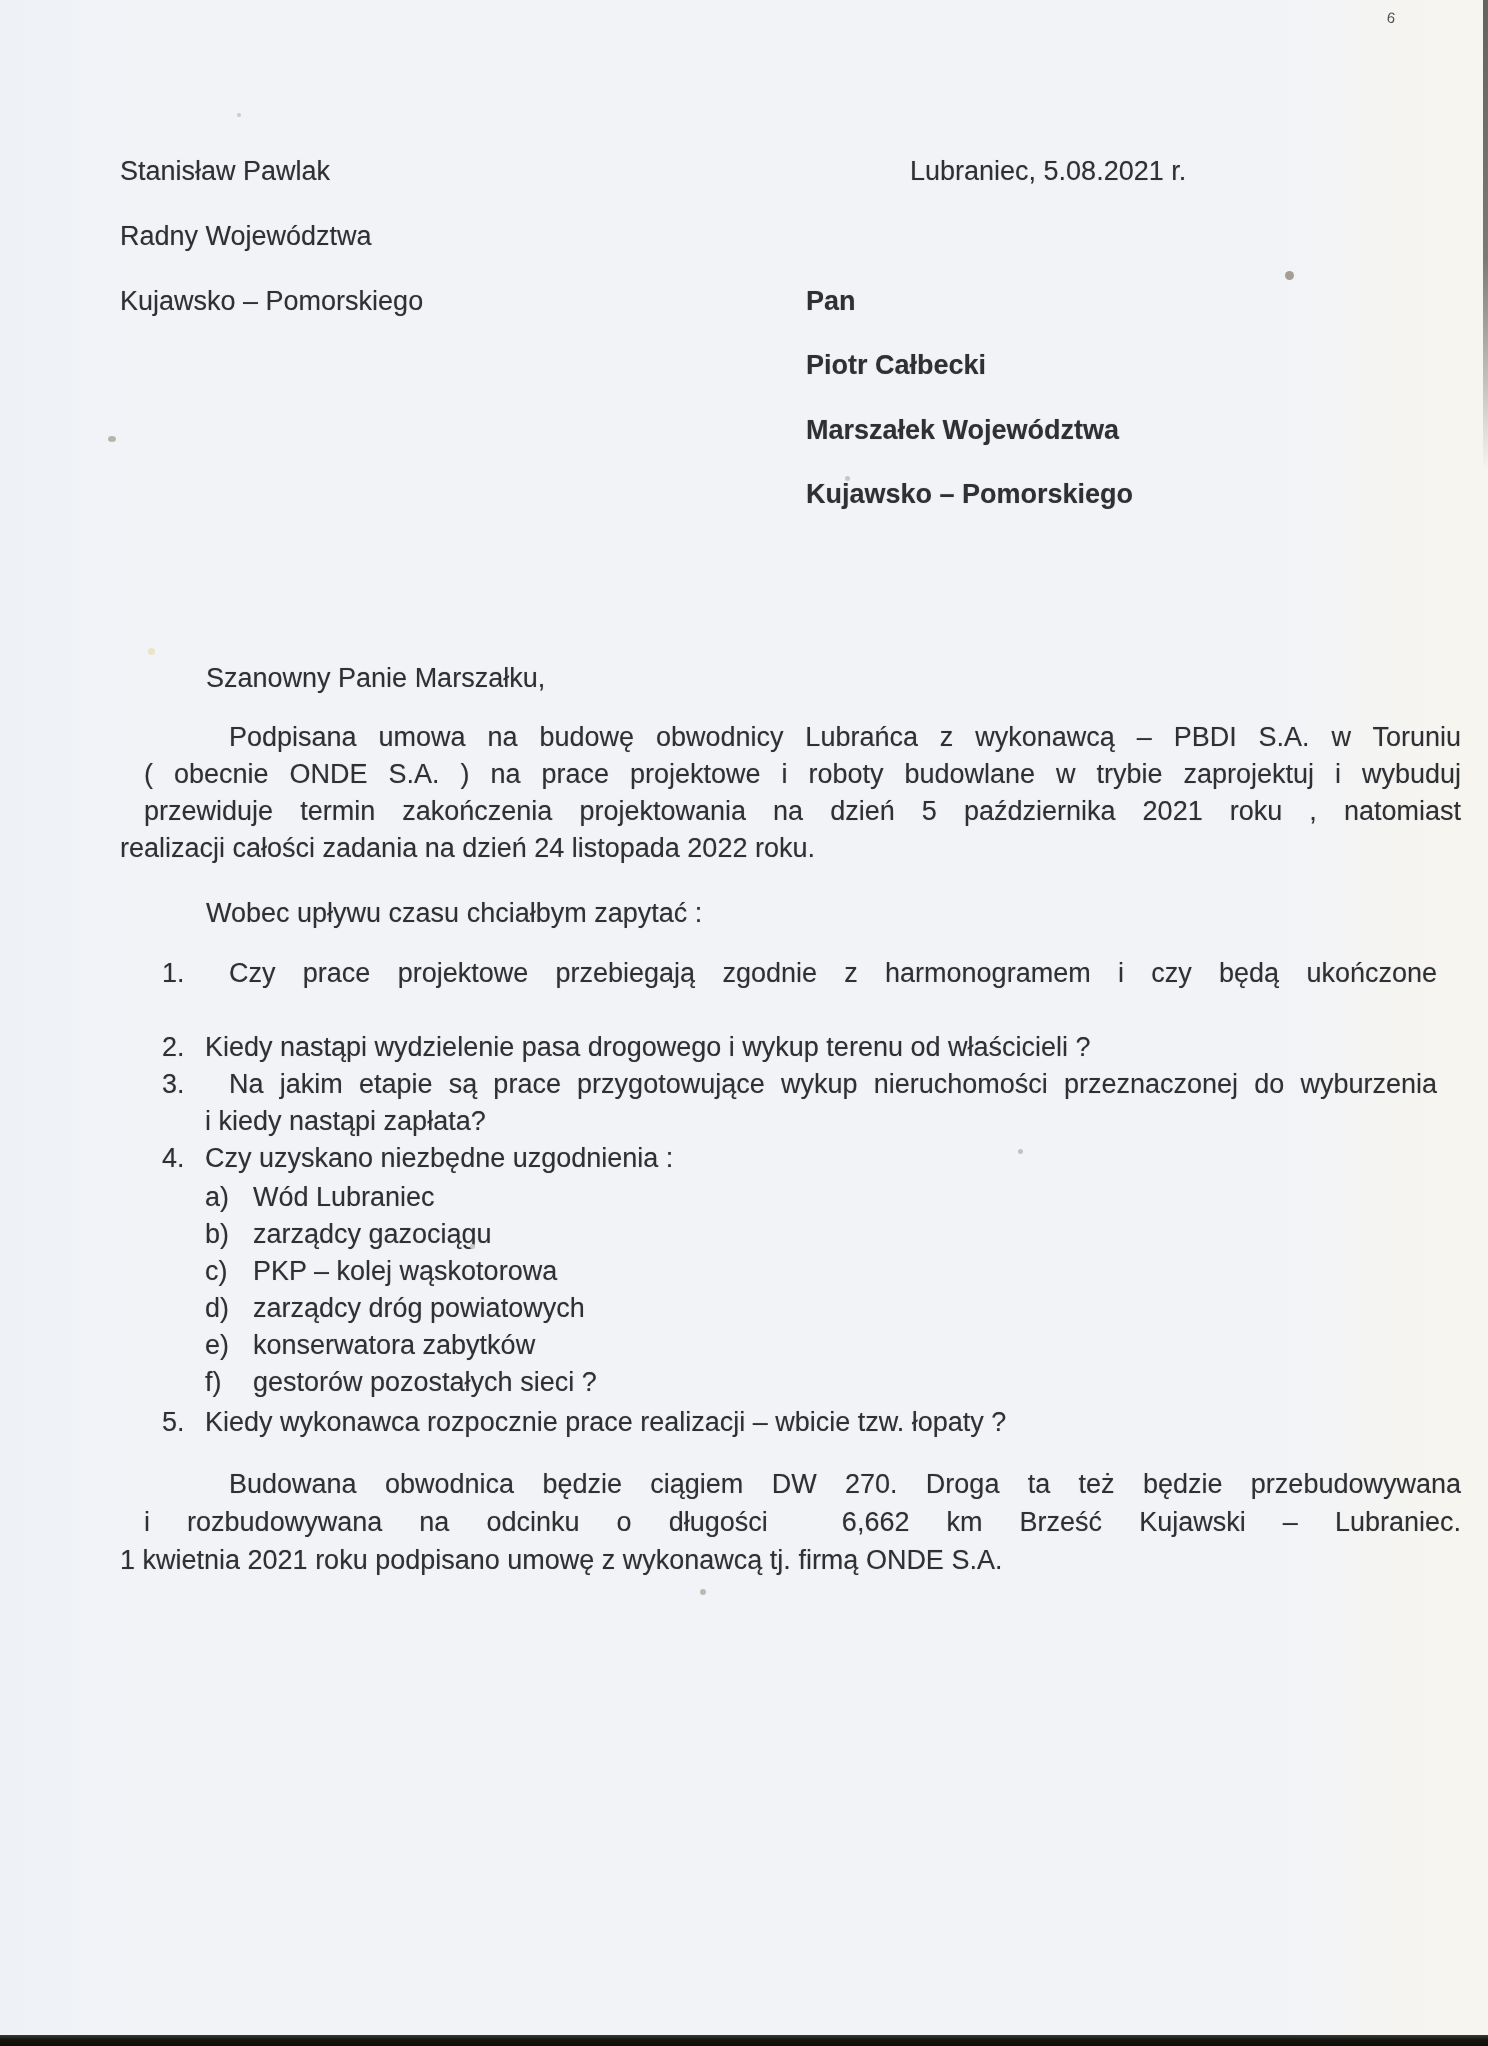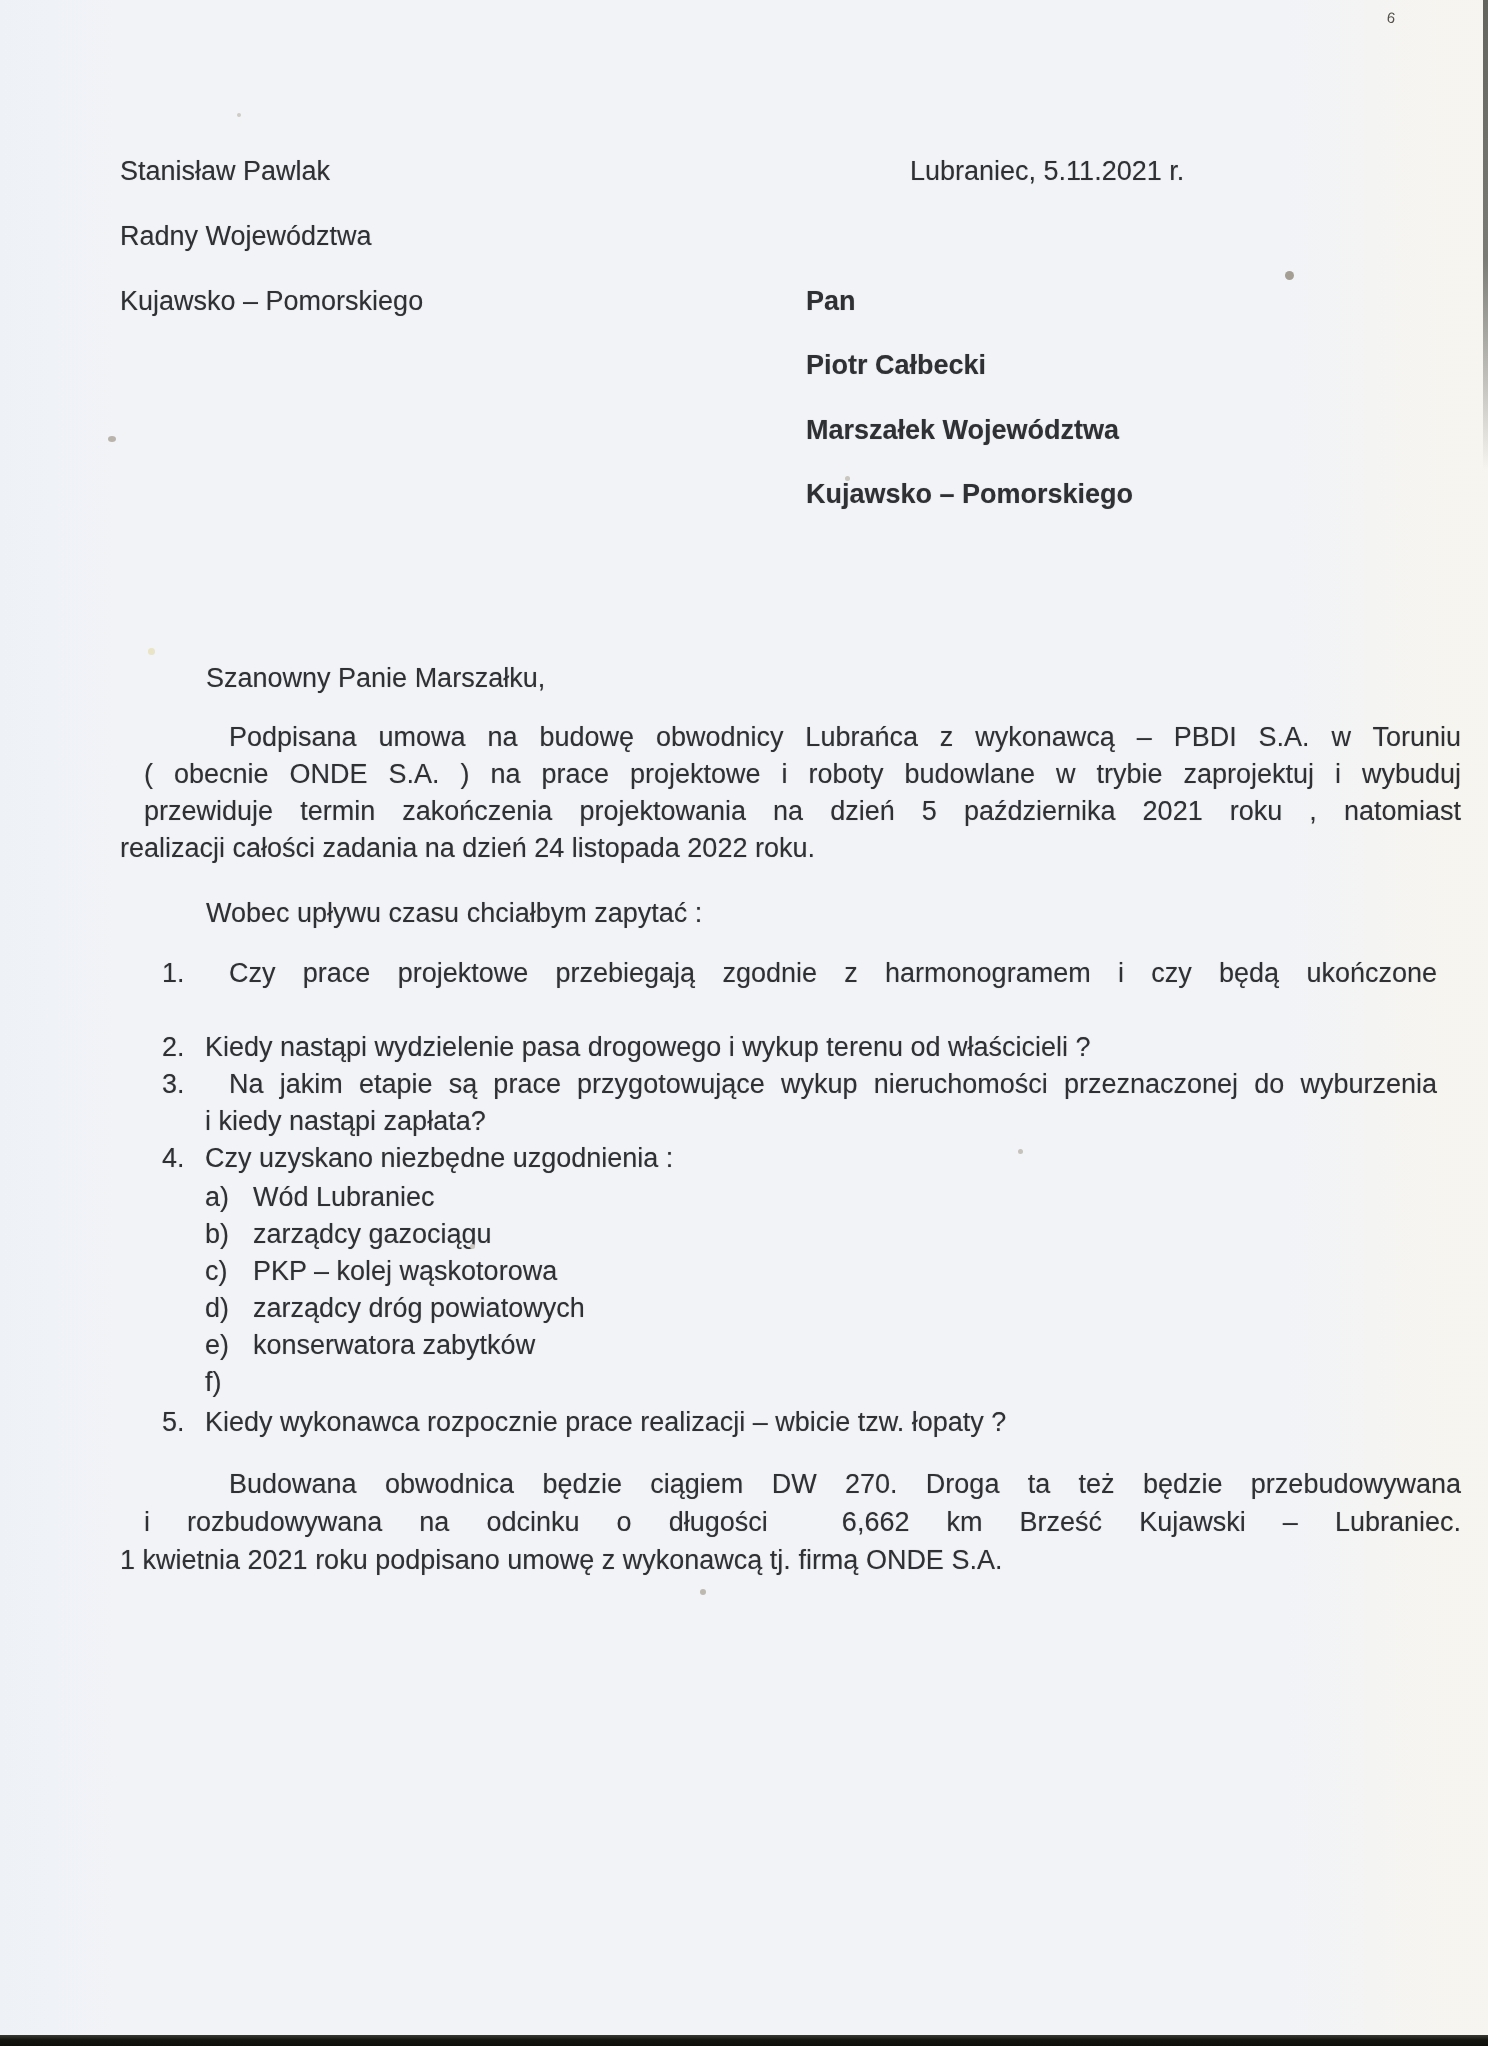--- a/index.html
+++ b/index.html
@@ -49,21 +49,21 @@
 </style>
 </head>
 <body>
 
 <div class="page">
 
   <div class="abs" style="left:120px;top:152px;">Stanisław Pawlak</div>
   <div class="abs" style="left:120px;top:217px;">Radny Województwa</div>
   <div class="abs" style="left:120px;top:282px;">Kujawsko – Pomorskiego</div>
 
-  <div class="abs" style="left:910px;top:152px;">Lubraniec, 5.11.2021 r.</div>
+  <div class="abs" style="left:910px;top:152px;">Lubraniec, 5.08.2021 r.</div>
 
   <div class="abs bold" style="left:806px;top:282px;">Pan</div>
   <div class="abs bold" style="left:806px;top:346px;">Piotr Całbecki</div>
   <div class="abs bold" style="left:806px;top:411px;">Marszałek Województwa</div>
   <div class="abs bold" style="left:806px;top:475px;">Kujawsko – Pomorskiego</div>
 
   <div class="abs italic" style="left:206px;top:659px;">Szanowny Panie Marszałku,</div>
 
   <div class="para" style="top:719px;">
     <div class="ln jl ind">Podpisana umowa na budowę obwodnicy Lubrańca z wykonawcą – PBDI S.A. w Toruniu</div>
@@ -118,20 +118,21 @@
   <div class="subitem" style="top:1290px;">
     <span class="marker">d)</span>
     <div class="content ll">zarządcy dróg powiatowych</div>
   </div>
   <div class="subitem" style="top:1327px;">
     <span class="marker">e)</span>
     <div class="content ll">konserwatora zabytków</div>
   </div>
   <div class="subitem" style="top:1364px;">
     <span class="marker">f)</span>
+    <div class="content ll">gestorów pozostałych sieci ?</div>
   </div>
 
   <div class="item" style="top:1404px;">
     <span class="marker">5.</span>
     <div class="content">
       <div class="ln ll">Kiedy wykonawca rozpocznie prace realizacji – wbicie tzw. łopaty ?</div>
     </div>
   </div>
 
   <div class="para para2" style="top:1465px;">

